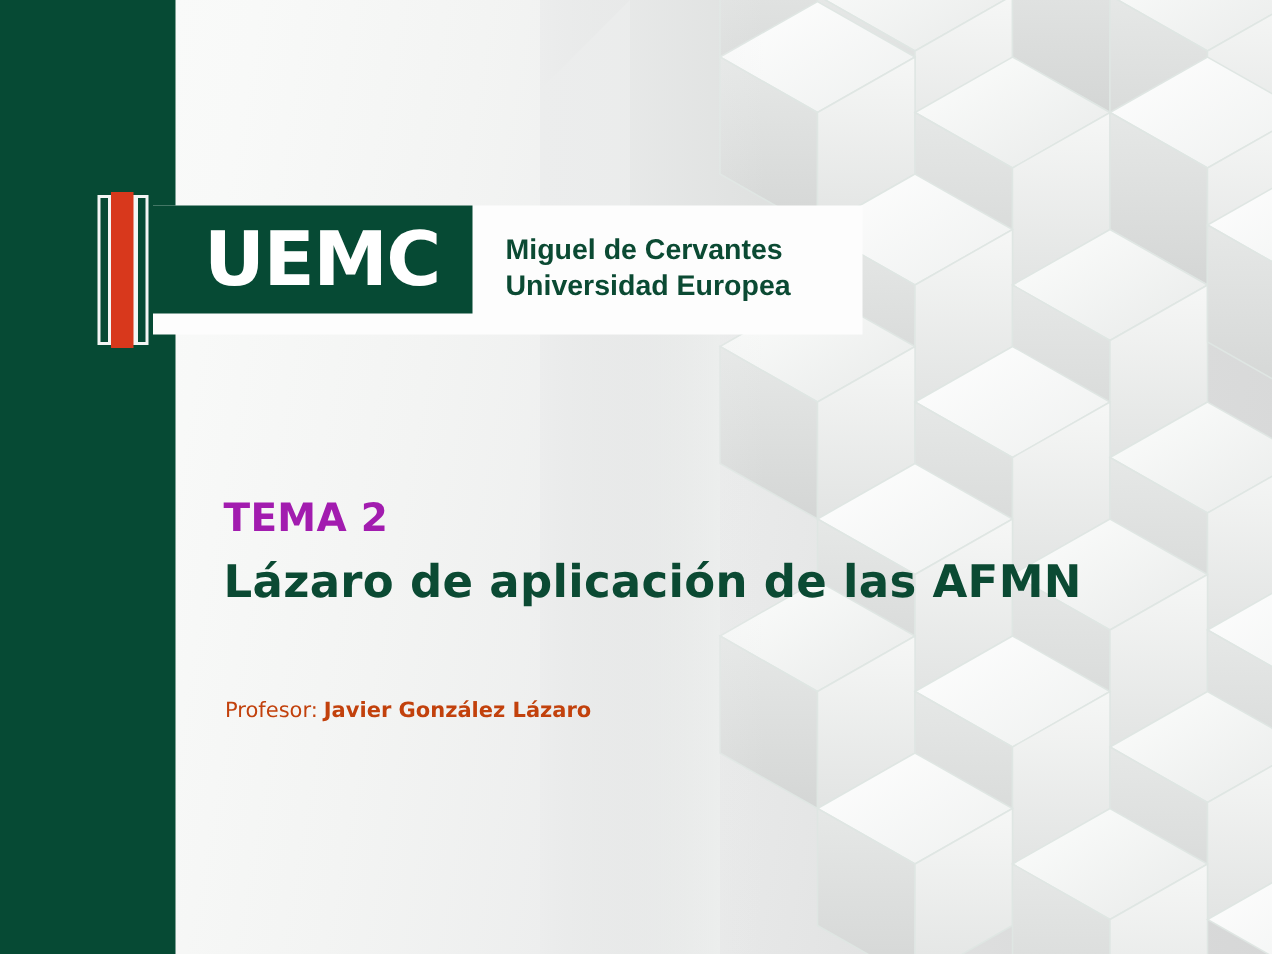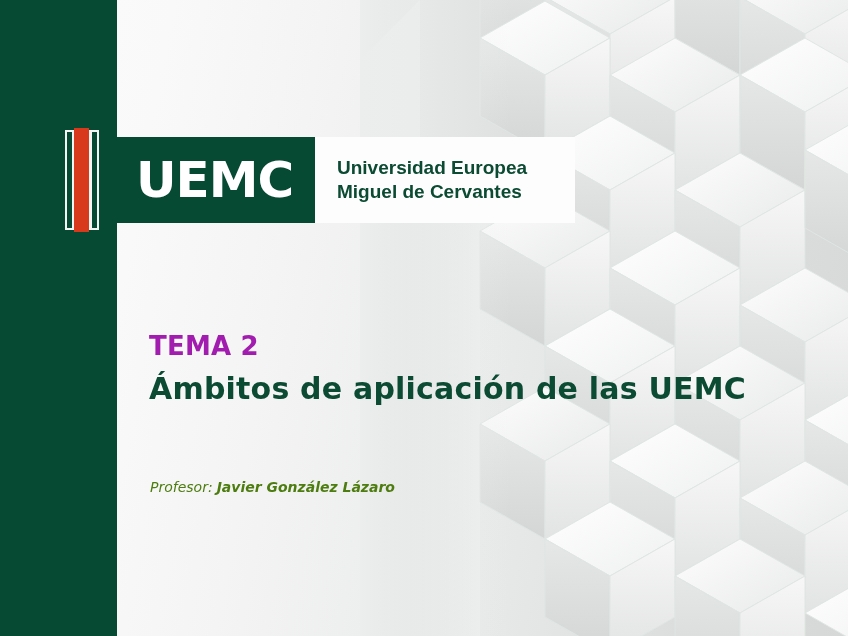--- a/index.html
+++ b/index.html
@@ -68,21 +68,21 @@
     width: 513px;
     height: 86px;
     background: #fdfdfd;
   }
   
   .logo-green-block {
     position: absolute;
     left: 19px;
     top: 0;
     width: 234px;
-    height: 86px;
+    height: 72px;
     background: #064a34;
     text-align: right;
   }
   
   .logo-bar-frame {
     position: absolute;
     left: 0px;
     top: -9px;
     width: 40px;
     height: 104px;
@@ -171,27 +171,26 @@
     line-height: 1.2;
     letter-spacing: 0.2px;
     margin: 0;
     white-space: nowrap;
   }
 
   
   .byline {
     position: absolute;
     left: 150px;
-    top: 479px;
-    color: #4d7c0f;
+    top: 466px;
+    color: #c2410c;
     font-family: "DejaVu Sans", sans-serif;
     font-size: 14px;
     line-height: 1.2;
     white-space: nowrap;
-    font-style: italic;
   }
   .byline .label {
     font-weight: normal;
   }
   .byline .name {
     font-weight: bold;
     margin-left: 4px;
   }
 </style>
 </head>
@@ -364,27 +363,27 @@
     <div class="logo-green-block">
       <span class="logo-uemc">UEMC</span>
     </div>
     <div class="logo-bar-frame">
       <div class="logo-bar-white"></div>
       <div class="logo-bar-green-inner-l"></div>
       <div class="logo-bar-red"></div>
       <div class="logo-bar-green-inner-r"></div>
     </div>
     <div class="logo-univ">
+      <div>Miguel de Cervantes</div>
       <div>Universidad Europea</div>
-      <div>Miguel de Cervantes</div>
     </div>
   </div>
 
   <div class="title-block">
     <div class="title-line1">TEMA 2</div>
-    <div class="title-line2">Ámbitos de aplicación de las UEMC</div>
+    <div class="title-line2">Lázaro de aplicación de las AFMN</div>
   </div>
 
   <div class="byline">
     <span class="label">Profesor:</span><span class="name">Javier González Lázaro</span>
   </div>
 
 </div>
 
 </body></html>

